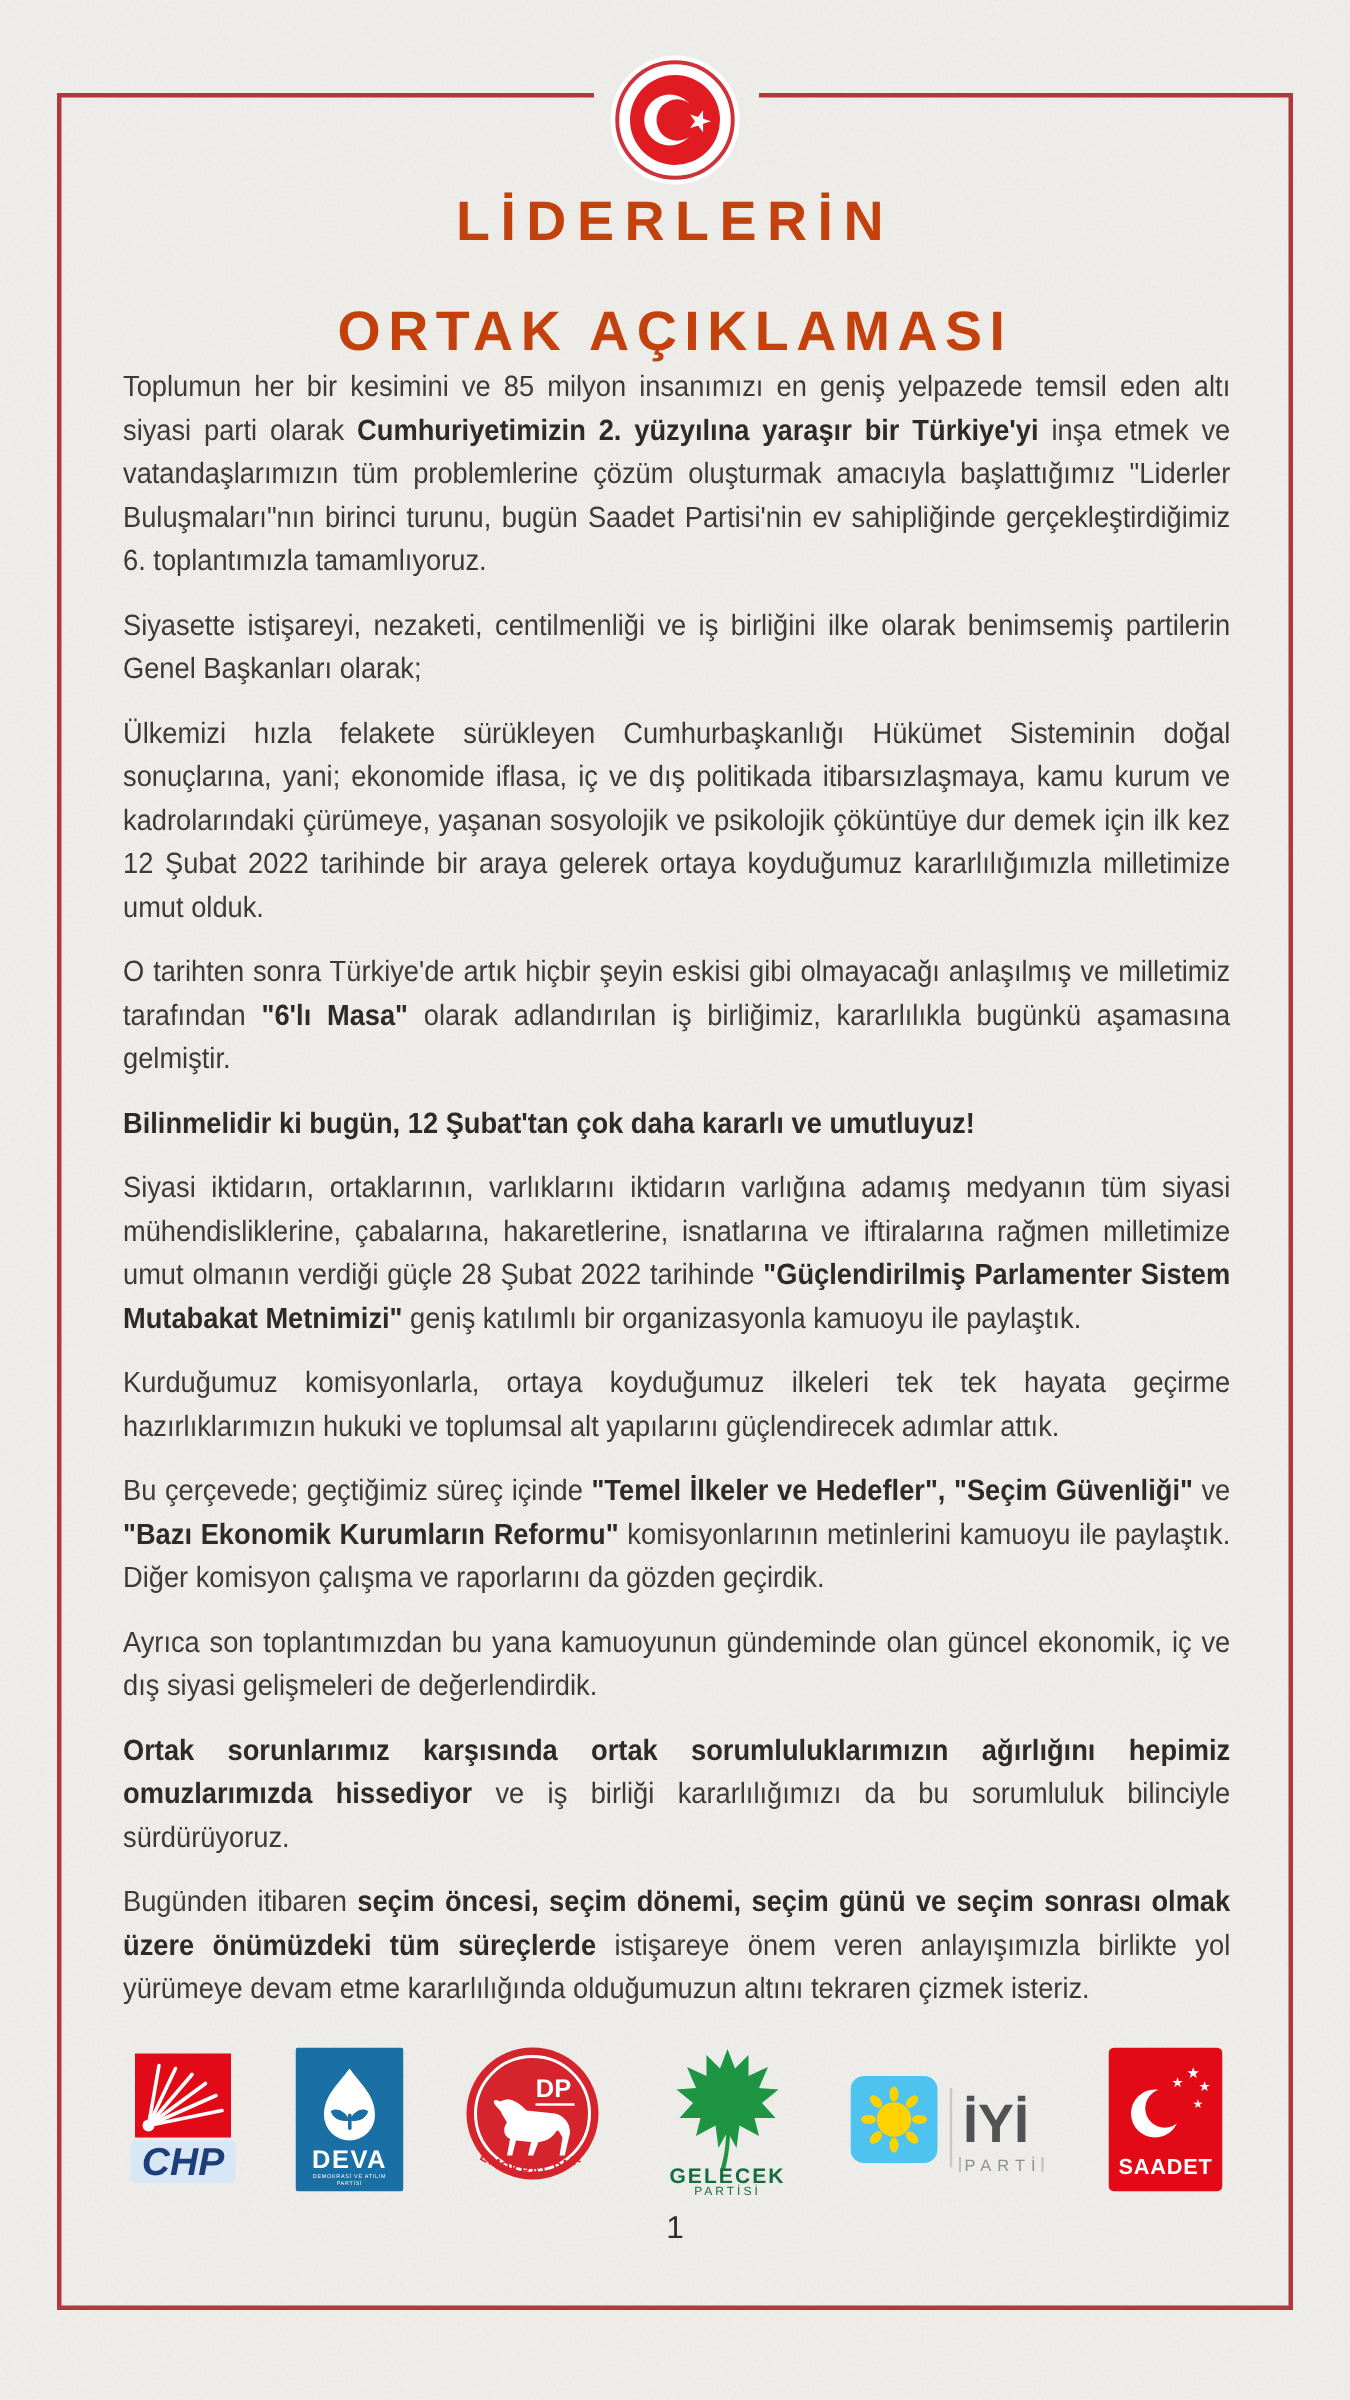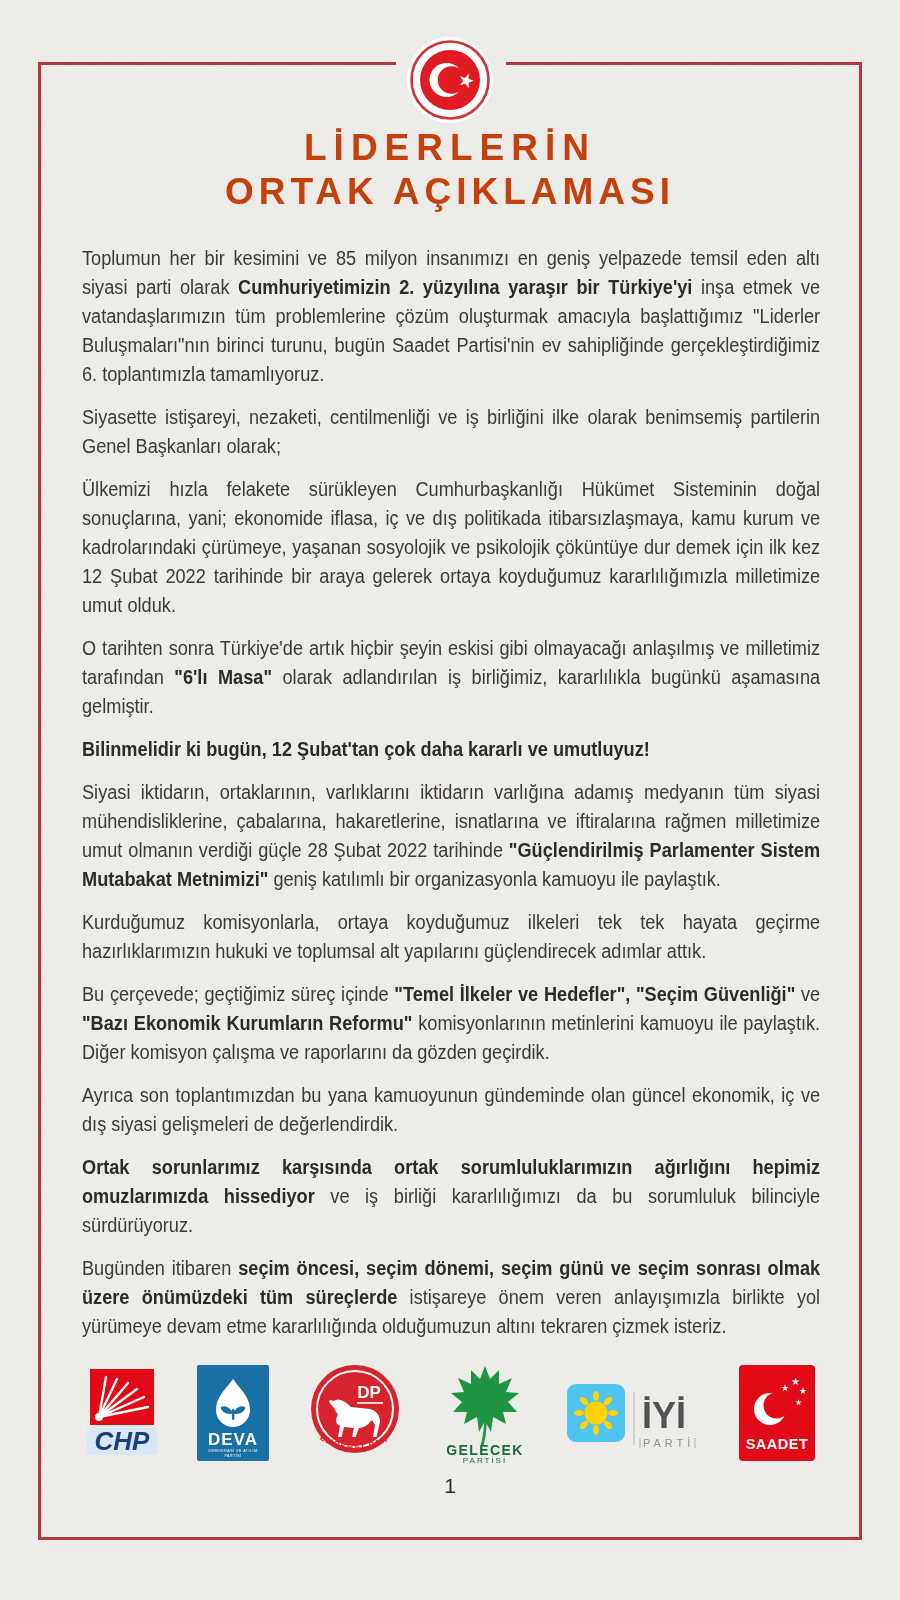--- a/index.html
+++ b/index.html
@@ -19,21 +19,21 @@
   .fr-bottom{left:38px; top:1537px; width:824px; height:3px;}
 
   .emblem{position:absolute; left:404px; top:34px; z-index:2;}
 
   .title{
     position:absolute; top:126px; left:0; width:100%;
     text-align:center; z-index:2;
     font-weight:700; color:#c2410c;
     font-size:37px; line-height:44px; letter-spacing:7px;
   }
-  .title .t2{letter-spacing:5px;}
+  .title .t2{letter-spacing:5px;margin-top:29px;}
 
   .body{
     position:absolute; top:244px; left:82px; width:792px; height:1108px;
     transform:scaleX(0.932); transform-origin:0 0;
     z-index:2; overflow:hidden;
     font-size:19.5px; line-height:29px; text-align:justify;
     color:#3c3a37;
   }
   .body p{margin:0 0 14px 0;}
   .body .b{font-weight:700; color:#2d2b28;}

